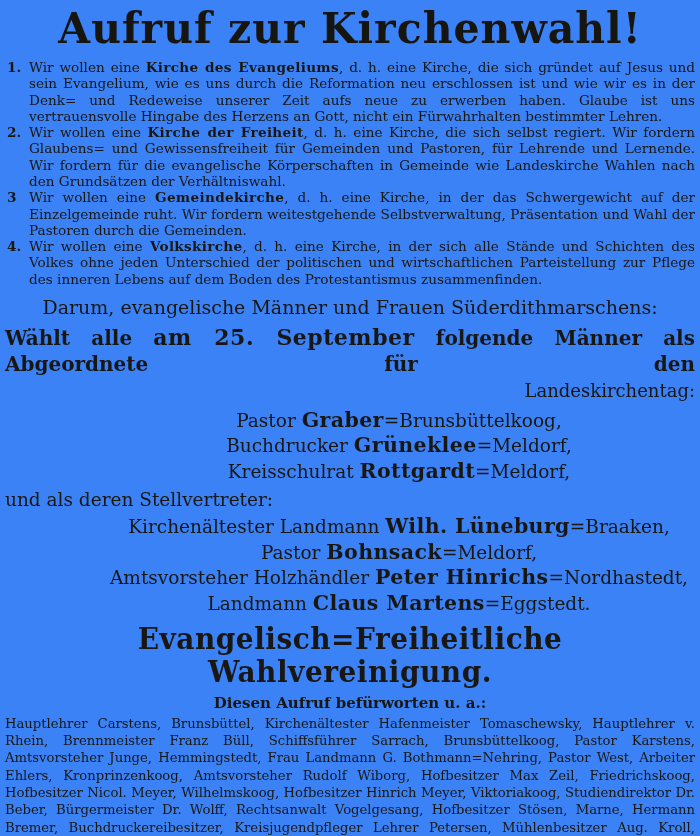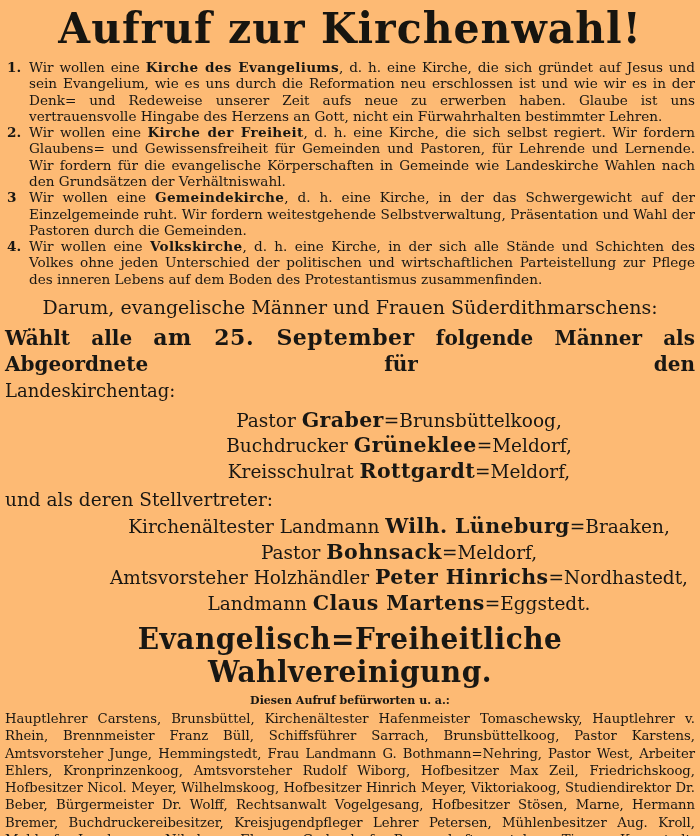--- a/index.html
+++ b/index.html
@@ -16,21 +16,21 @@
     color: #191713;
   }
 
   .page {
     width: 700px;
     height: 836px;
     padding: 4px 5px 2px 5px;
     background:
       radial-gradient(ellipse at 50% 40%, rgba(255,255,255,0.55) 0%, rgba(255,255,255,0) 70%),
       linear-gradient(180deg, #efede6 0%, #ecead f0 0%, #ecead4 100%);
-    background-color: #fdba74;
+    background-color: #3b82f6;
   }
 
   
   .title {
     text-align: center;
     font-size: 41px;
     font-weight: bold;
     letter-spacing: 1px;
     line-height: 1.12;
     margin: 2px 0 7px 0;
@@ -75,21 +75,21 @@
     text-align: justify;
     text-align-last: justify;
   }
 
   .call-line2 .date {
     font-size: 22px;
     letter-spacing: 0.5px;
   }
 
   .call-line3 {
-    text-align: left;
+    text-align: right;
     font-size: 18px;
     margin: 3px 0 5px 0;
     line-height: 1.25;
   }
 
   
   .cand-list { margin-left: 98px; }
 
   .cand-list p {
     font-size: 18.5px;
@@ -116,21 +116,21 @@
     font-size: 28px;
     font-weight: bold;
     letter-spacing: 0.5px;
     line-height: 1.15;
     margin: 8px 0 5px 0;
     transform: scaleY(1.04);
   }
 
   .endorse-intro {
     text-align: center;
-    font-size: 11px;
+    font-size: 15px;
     font-weight: bold;
     line-height: 1.2;
     margin-bottom: 3px;
   }
 
   .supporters {
     font-size: 13.2px;
     line-height: 17.3px;
     text-align: justify;
     font-weight: 500;

